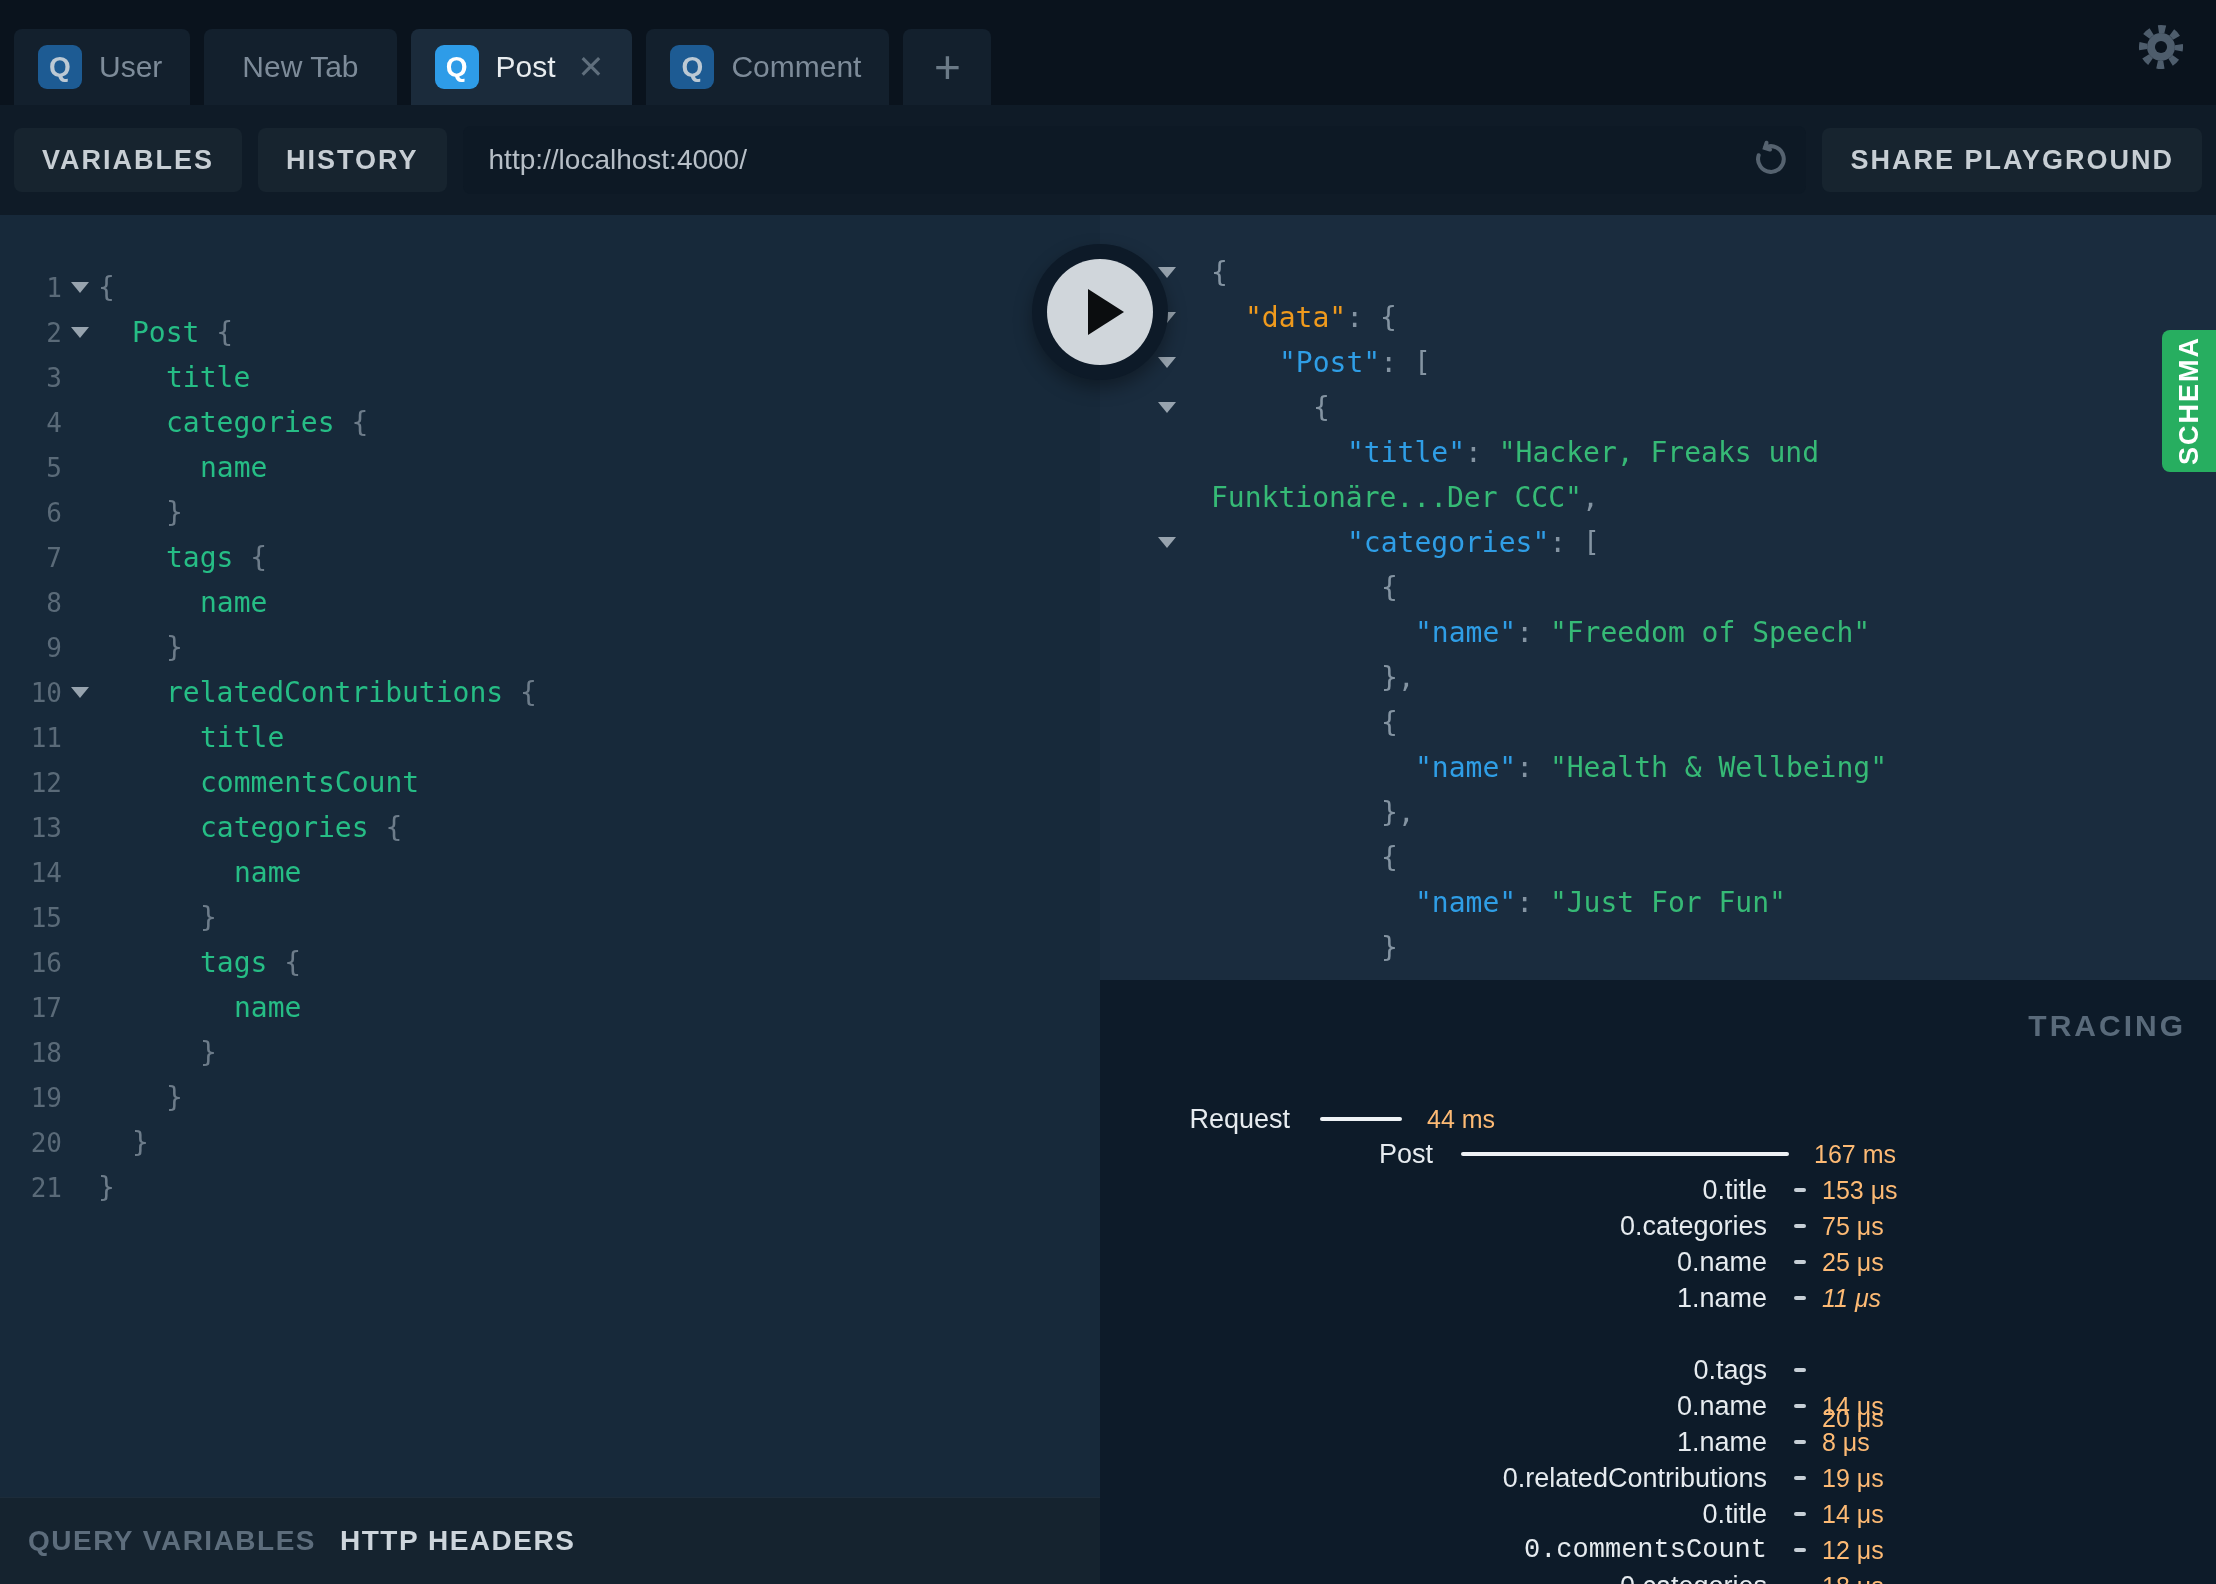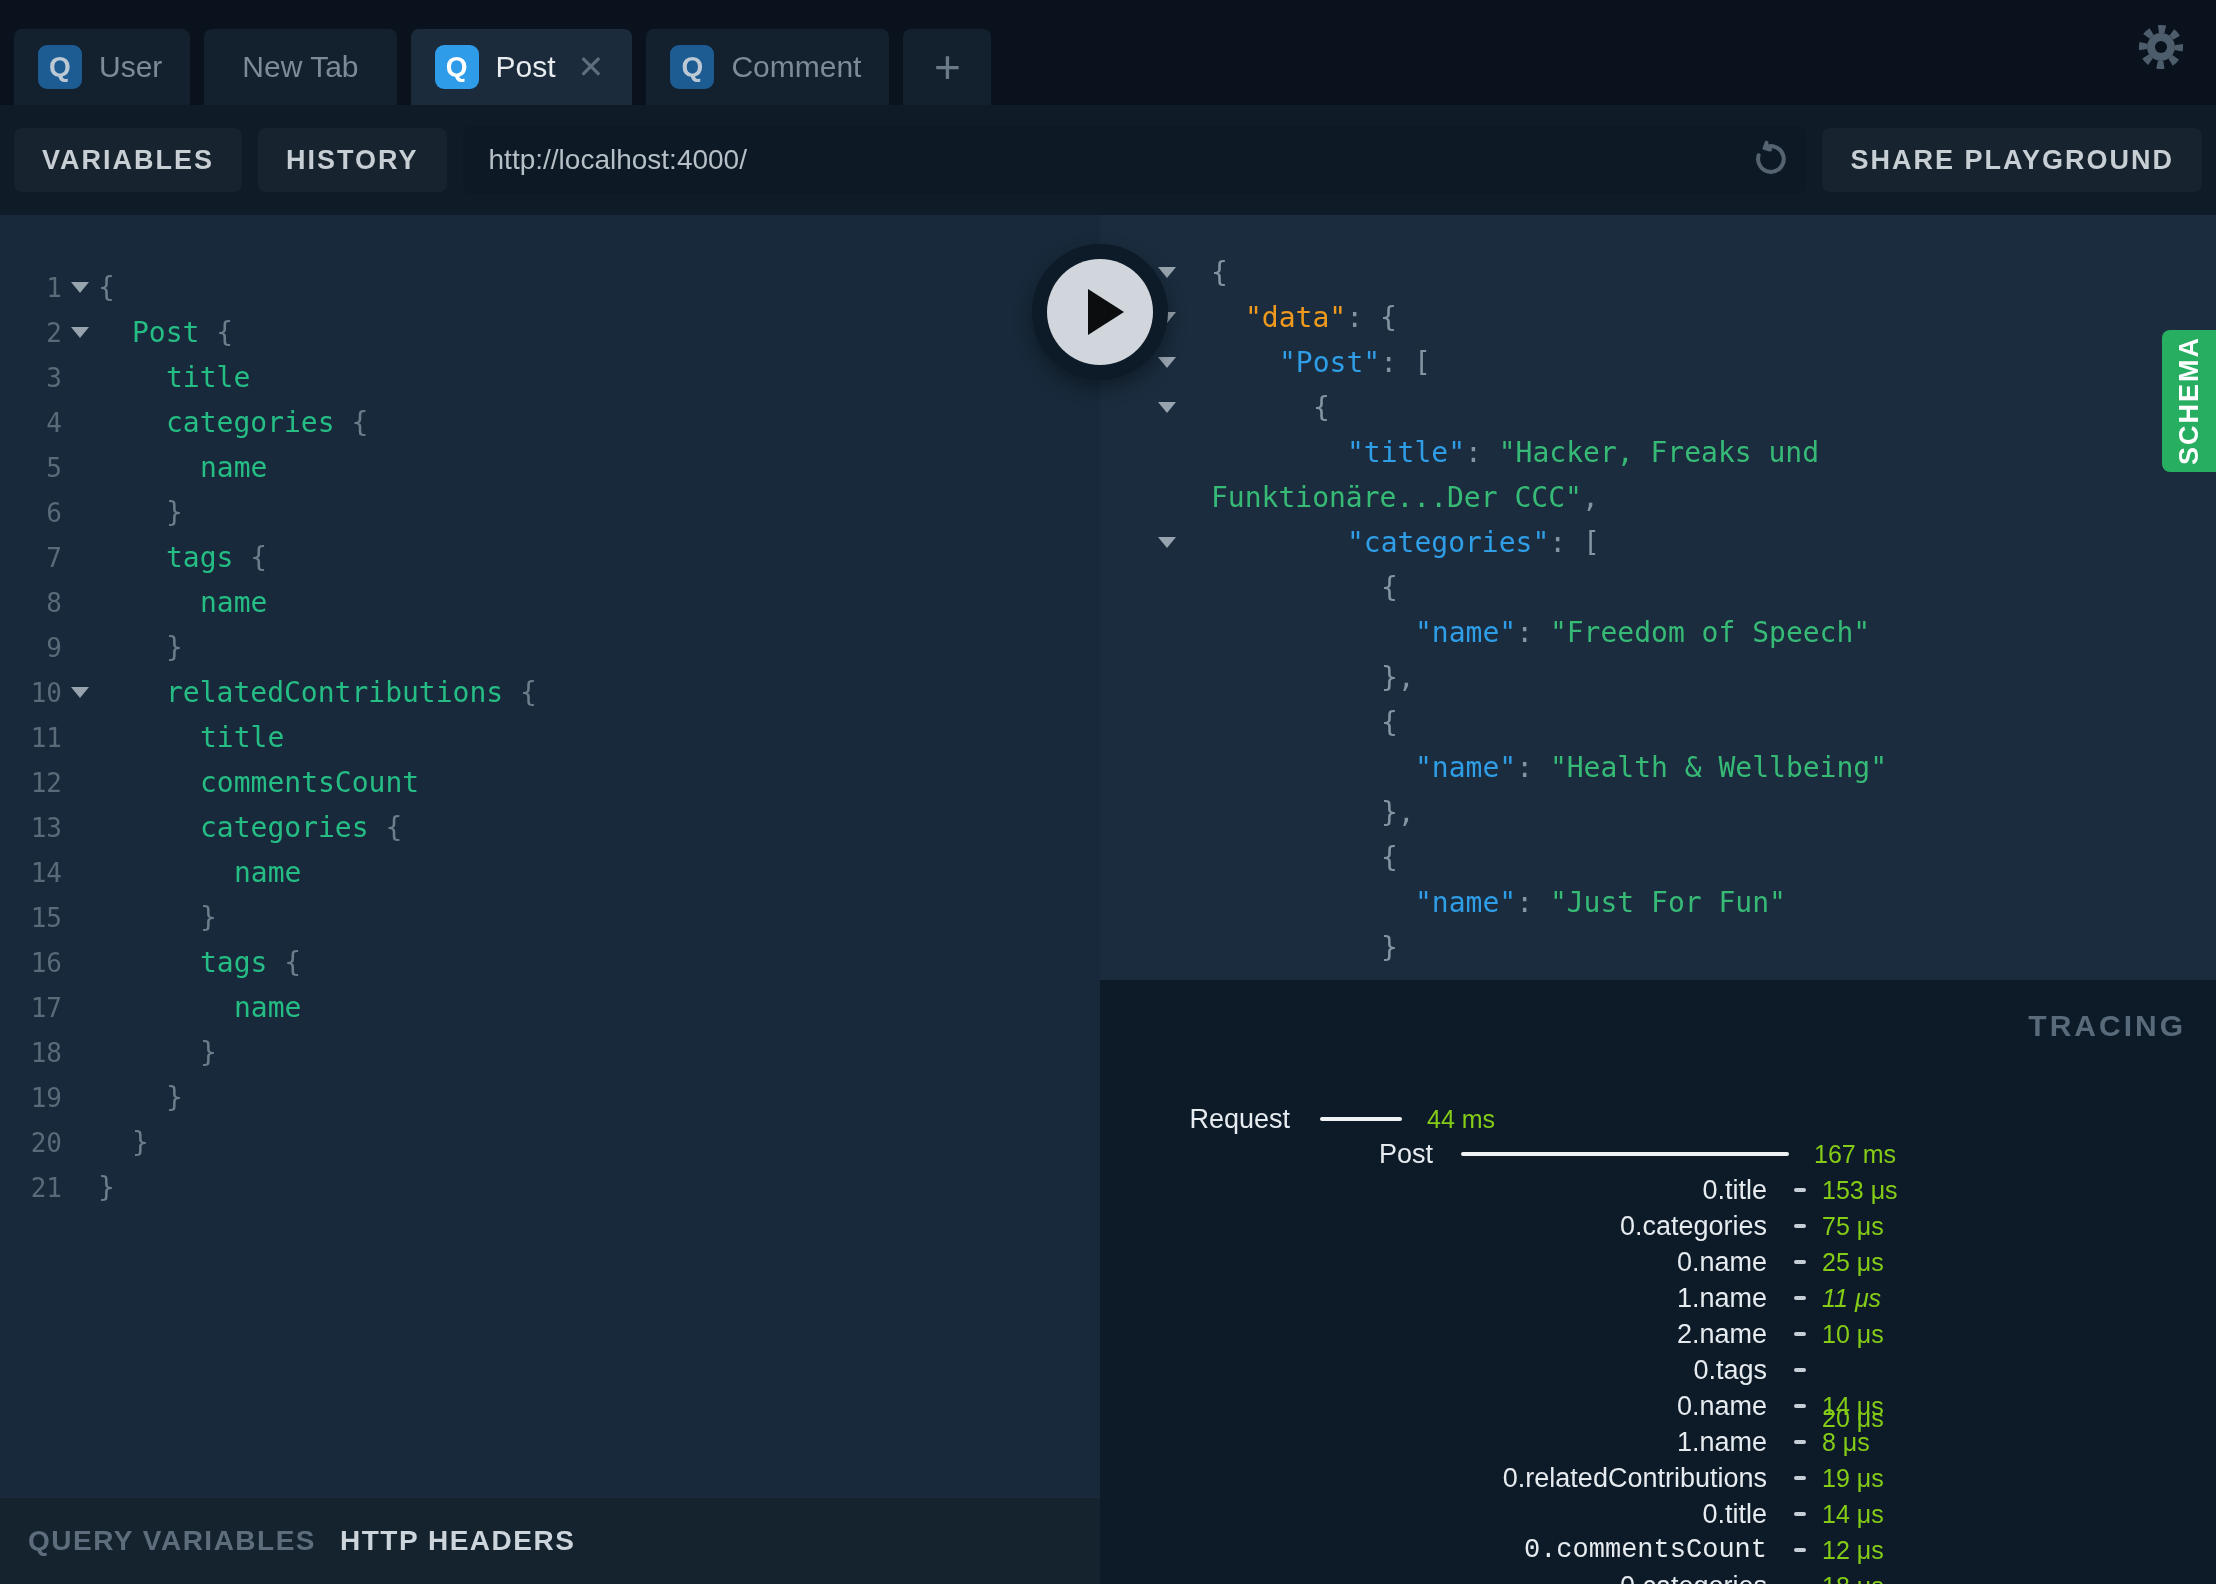--- a/index.html
+++ b/index.html
@@ -68,21 +68,21 @@
   .schema span{writing-mode:vertical-rl;transform:rotate(180deg);color:#ffffff;font-size:27px;
         font-weight:700;letter-spacing:2px;}
 
   
   .tracing{position:absolute;left:1100px;top:980px;width:1116px;height:604px;background:#0d1b29;overflow:hidden;}
   .tracing-title{position:absolute;top:29px;right:30px;color:#596a7a;font-size:30px;font-weight:700;letter-spacing:3px;}
   .trow{position:absolute;left:0;width:1107px;height:36px;}
   .tlabel{position:absolute;top:50%;transform:translateY(-50%);color:#e6ebef;font-size:27px;white-space:nowrap;}
   .tbar{position:absolute;top:50%;transform:translateY(-50%);height:4px;background:#eef2f5;border-radius:2px;}
   .tdash{position:absolute;top:50%;transform:translateY(-50%);height:4px;width:12px;background:#c7cfd6;border-radius:2px;}
-  .ttime{position:absolute;top:50%;transform:translateY(-50%);color:#84cc16;font-size:25px;white-space:nowrap;}
+  .ttime{position:absolute;top:50%;transform:translateY(-50%);color:#fdba74;font-size:25px;white-space:nowrap;}
 
   
   .bottombar{position:absolute;left:0;top:1497px;width:1100px;height:87px;background:#15232f;
         border-top:1px solid #1d2c3a;box-sizing:border-box;display:flex;align-items:center;padding-left:28px;}
   .bb-item{font-size:28px;font-weight:600;letter-spacing:1.5px;margin-right:24px;cursor:pointer;}
   .bb-dim{color:#5d6d7c;}
   .bb-bright{color:#cdd5dc;}
 </style>
 </head>
 <body>
@@ -363,25 +363,20 @@
       <div class="trow" style="top: 264px;">
         <span class="tlabel" style="right: 440px;">0.name</span>
         <span class="tdash" style="left: 694px;"></span>
         <span class="ttime" style="left: 722px;">25 μs</span>
       </div>
       <div class="trow" style="top: 300px;">
         <span class="tlabel" style="right: 440px;">1.name</span>
         <span class="tdash" style="left: 694px;"></span>
         <span class="ttime" style="left: 722px; font-style: italic;">11 μs</span>
       </div>
-      <div class="trow" style="top: 336px;">
-        <span class="tlabel" style="right: 440px;">2.name</span>
-        <span class="tdash" style="left: 694px;"></span>
-        <span class="ttime" style="left: 722px;">10 μs</span>
-      </div>
       <div class="trow" style="top: 372px;">
         <span class="tlabel" style="right: 440px;">0.tags</span>
         <span class="tdash" style="left: 694px;"></span>
         <span class="ttime" style="left: 722px; margin-top: 48px;">20 μs</span>
       </div>
       <div class="trow" style="top: 408px;">
         <span class="tlabel" style="right: 440px;">0.name</span>
         <span class="tdash" style="left: 694px;"></span>
         <span class="ttime" style="left: 722px;">14 μs</span>
       </div>

